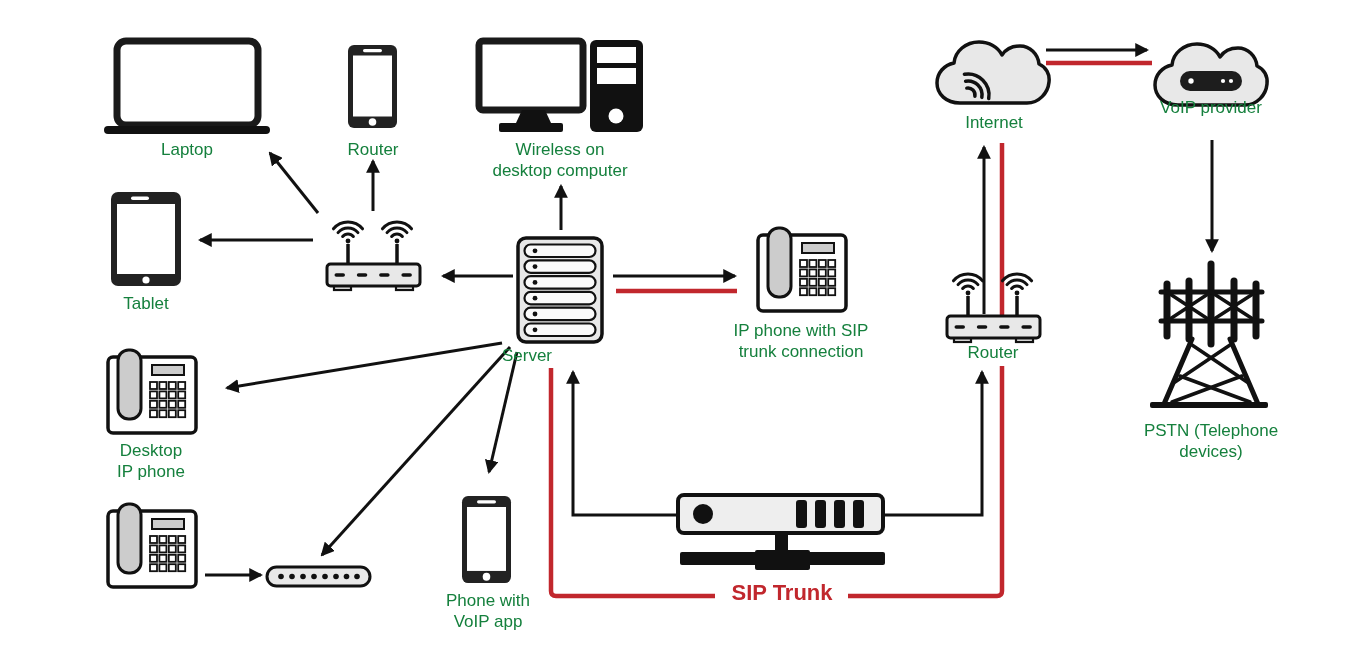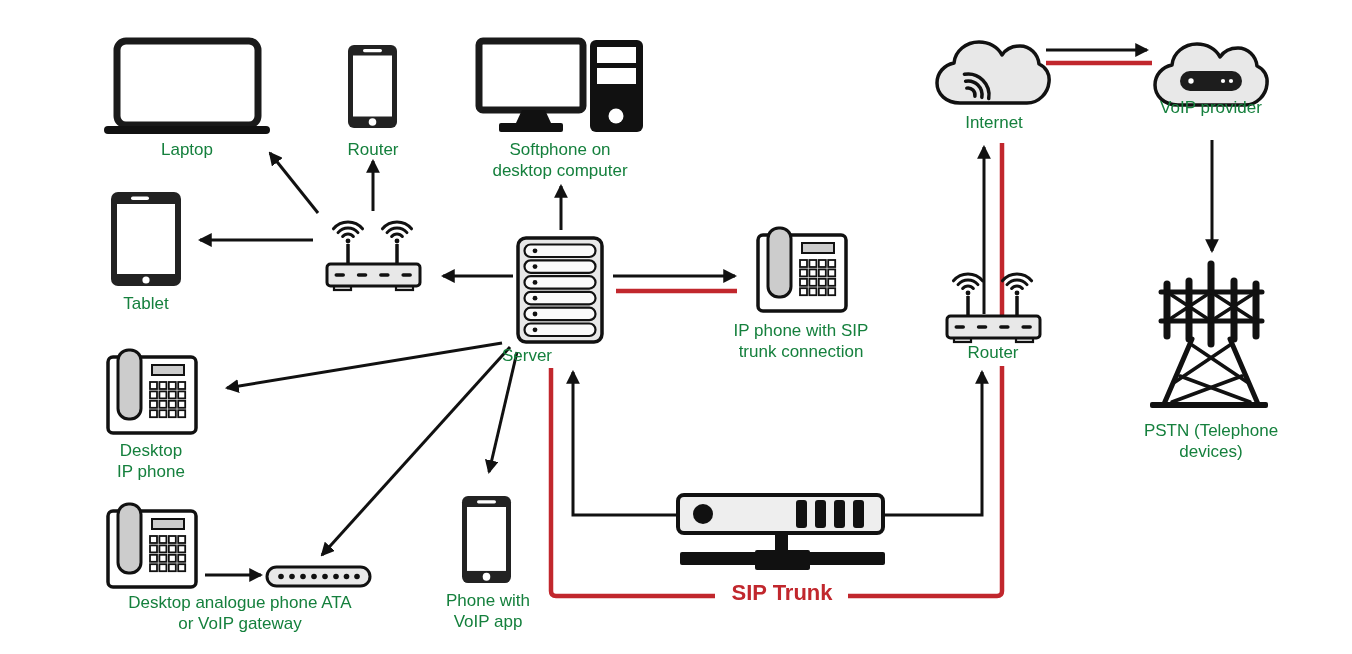--- a/index.html
+++ b/index.html
@@ -231,30 +231,28 @@
     <line x1="1192" y1="345" x2="1247" y2="382" stroke-width="3.5"></line>
     <line x1="1230" y1="345" x2="1175" y2="382" stroke-width="3.5"></line>
     <line x1="1180" y1="376" x2="1250" y2="402" stroke-width="3.5"></line>
     <line x1="1242" y1="376" x2="1172" y2="402" stroke-width="3.5"></line>
     <rect x="1150" y="402" width="118" height="6" rx="2" fill="#111" stroke="none"></rect>
   </g>
 </svg>
 
   <div class="lbl" style="left:187px;top:139px">Laptop</div>
   <div class="lbl" style="left:373px;top:139px">Router</div>
-  <div class="lbl" style="left:560px;top:139px">Softphone on
+  <div class="lbl" style="left:560px;top:139px">Wireless on
 desktop computer</div>
   <div class="lbl" style="left:146px;top:293px">Tablet</div>
   <div class="lbl" style="left:527px;top:345px">Server</div>
   <div class="lbl" style="left:801px;top:320px">IP phone with SIP
 trunk connection</div>
   <div class="lbl" style="left:151px;top:440px">Desktop
 IP phone</div>
-  <div class="lbl" style="left:240px;top:592px">Desktop analogue phone ATA
-or VoIP gateway</div>
   <div class="lbl" style="left:488px;top:590px">Phone with
 VoIP app</div>
   <div class="lbl-red" style="left:782px;top:581px">SIP Trunk</div>
   <div class="lbl" style="left:993px;top:342px">Router</div>
   <div class="lbl" style="left:994px;top:112px">Internet</div>
   <div class="lbl" style="left:1211px;top:97px">VoIP provider</div>
   <div class="lbl" style="left:1211px;top:420px">PSTN (Telephone
 devices)</div>
 </div>
 

